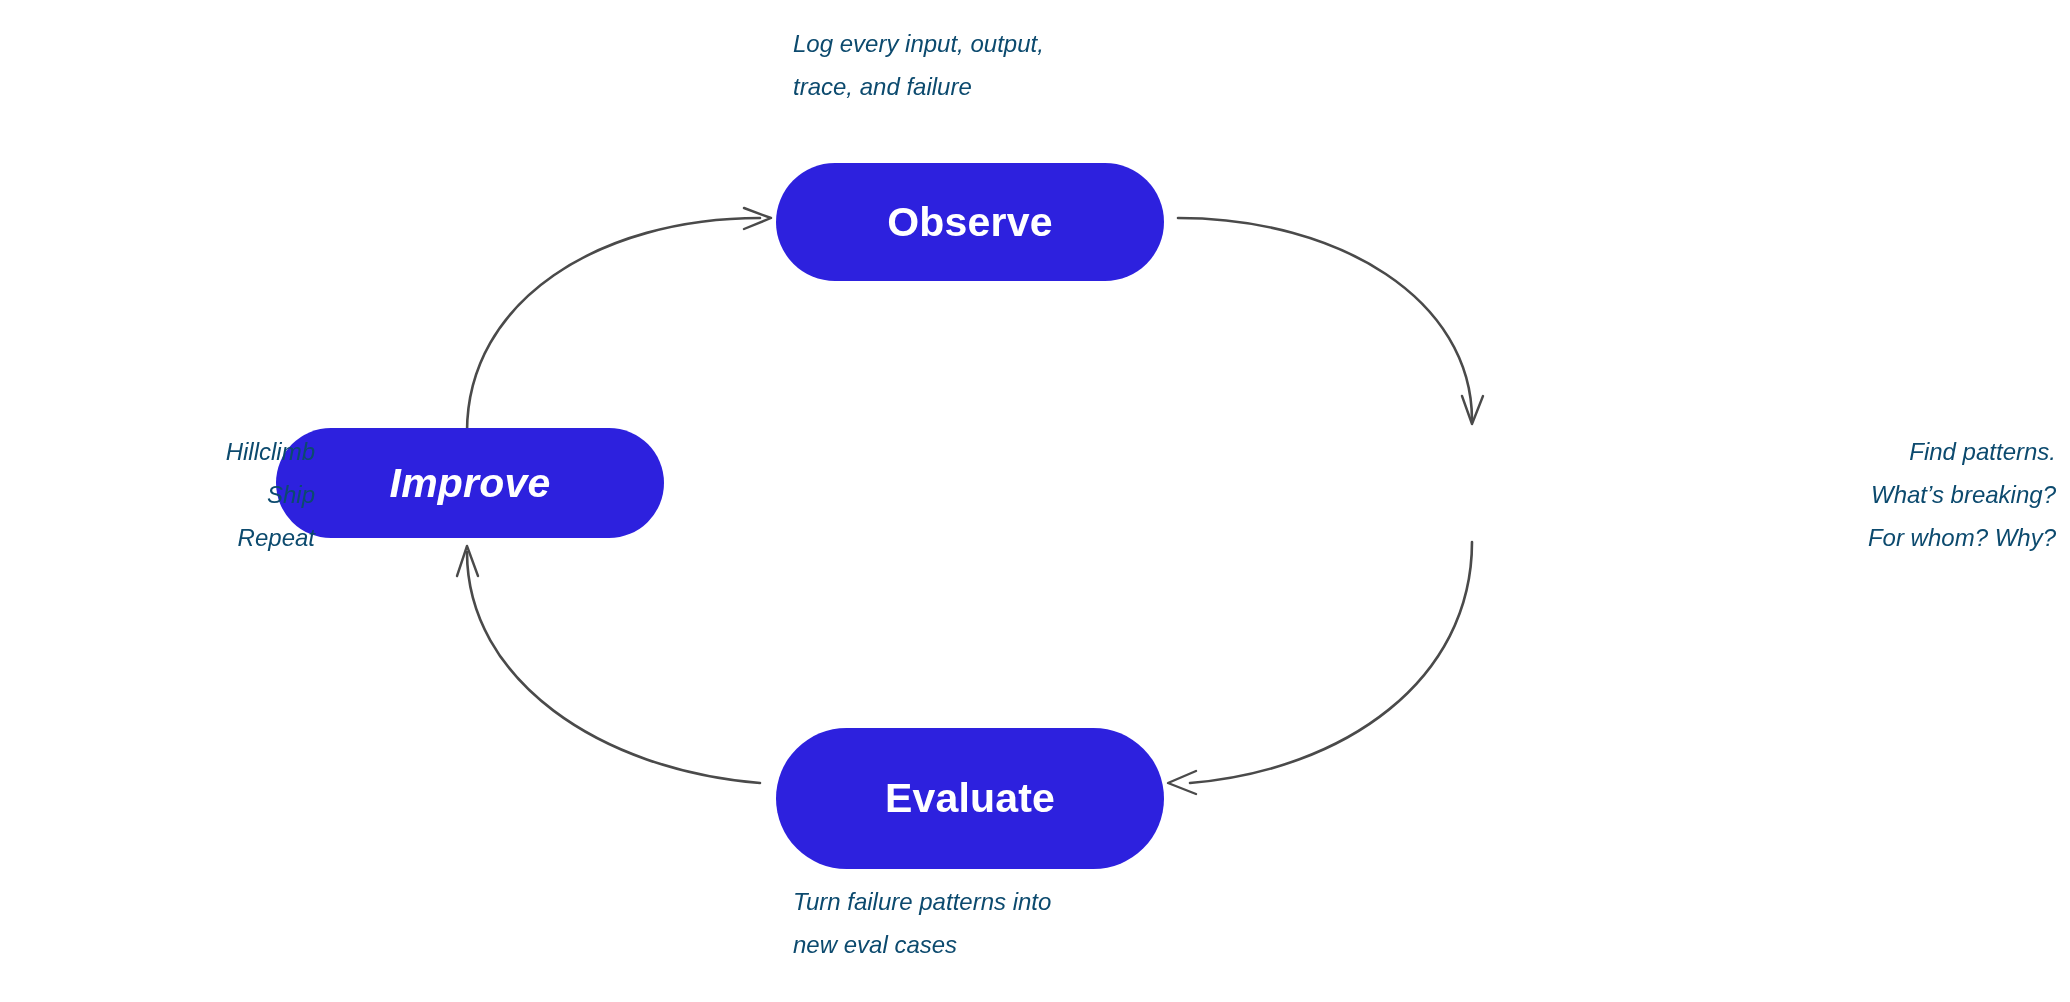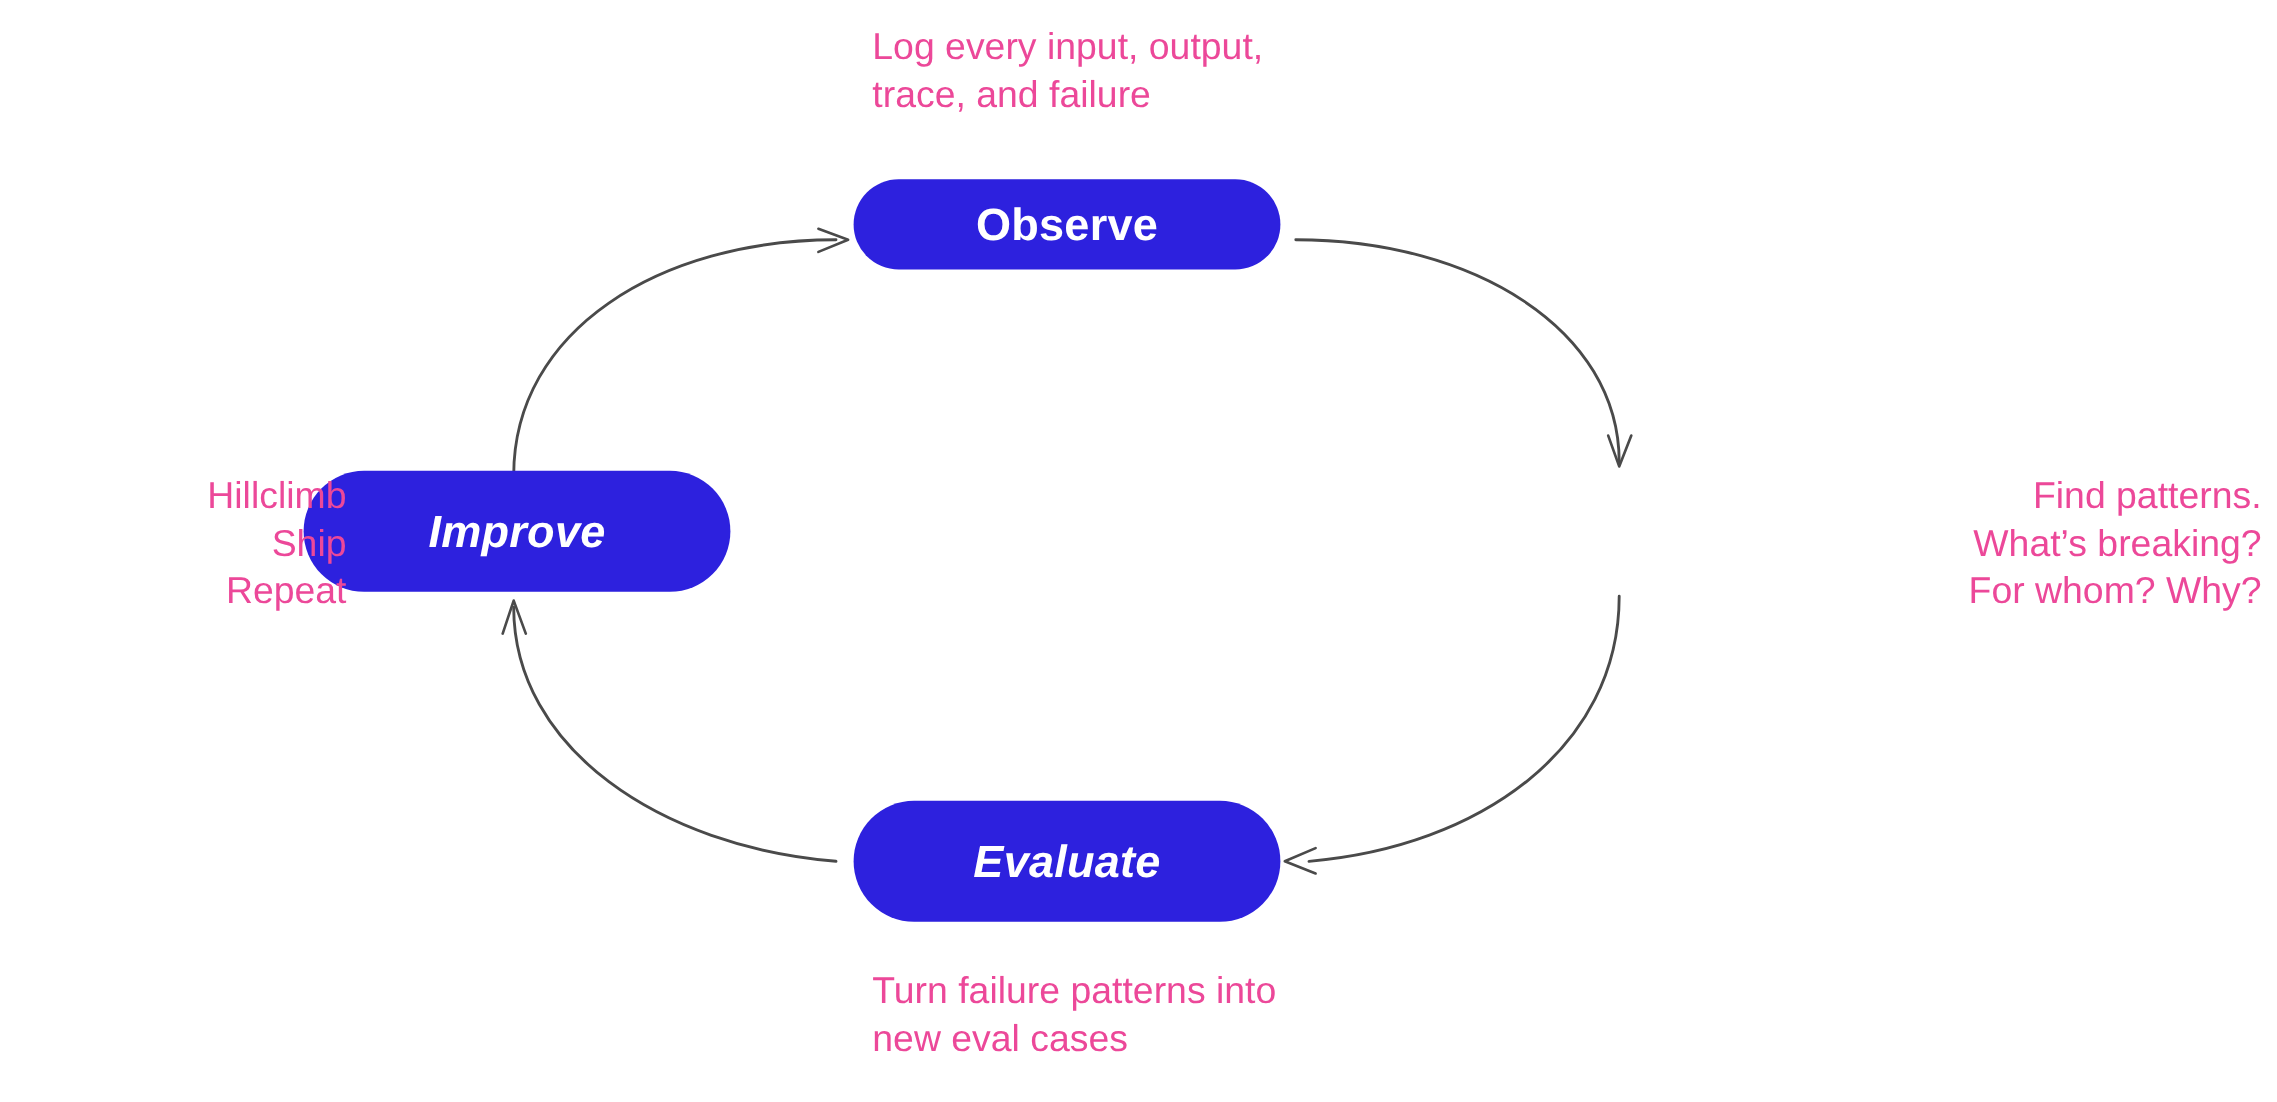--- a/index.html
+++ b/index.html
@@ -37,32 +37,33 @@
     box-sizing: border-box;
   }
   .node-label {
     color: #ffffff;
     font-size: 41px;
     font-weight: bold;
     letter-spacing: 0.2px;
     line-height: 1;
     white-space: nowrap;
   }
-  #node-observe  { left: 776px; top: 163px; width: 388px; height: 82px; }
+  #node-observe  { left: 776px; top: 163px; width: 388px; height: 118px; }
   #node-analyze  { left: 1282px; top: 428px; width: 388px; height: 110px; }
-  #node-evaluate { left: 776px; top: 728px; width: 388px; height: 110px; font-style: italic; }
+  #node-evaluate { left: 776px; top: 728px; width: 388px; height: 141px; }
   #node-improve  { left: 276px; top: 428px; width: 388px; height: 110px; font-style: italic; }
 
   .caption {
     position: absolute;
-    color: #ec4899;
-    font-size: 34px;
+    color: #0c4a6e;
+    font-size: 24px;
     line-height: 43px;
     white-space: pre-line;
     font-weight: normal;
+    font-style: italic;
   }
   #caption-observe  { left: 793px; top: 22px; width: 520px; text-align: left; }
   #caption-analyze  { left: 1716px; top: 430px; width: 340px; text-align: right; }
   #caption-evaluate { left: 793px; top: 880px; width: 520px; text-align: left; }
   #caption-improve  { left: 55px; top: 430px; width: 260px; text-align: right; }
 </style>
 </head>
 <body>
 
 <div id="canvas">

